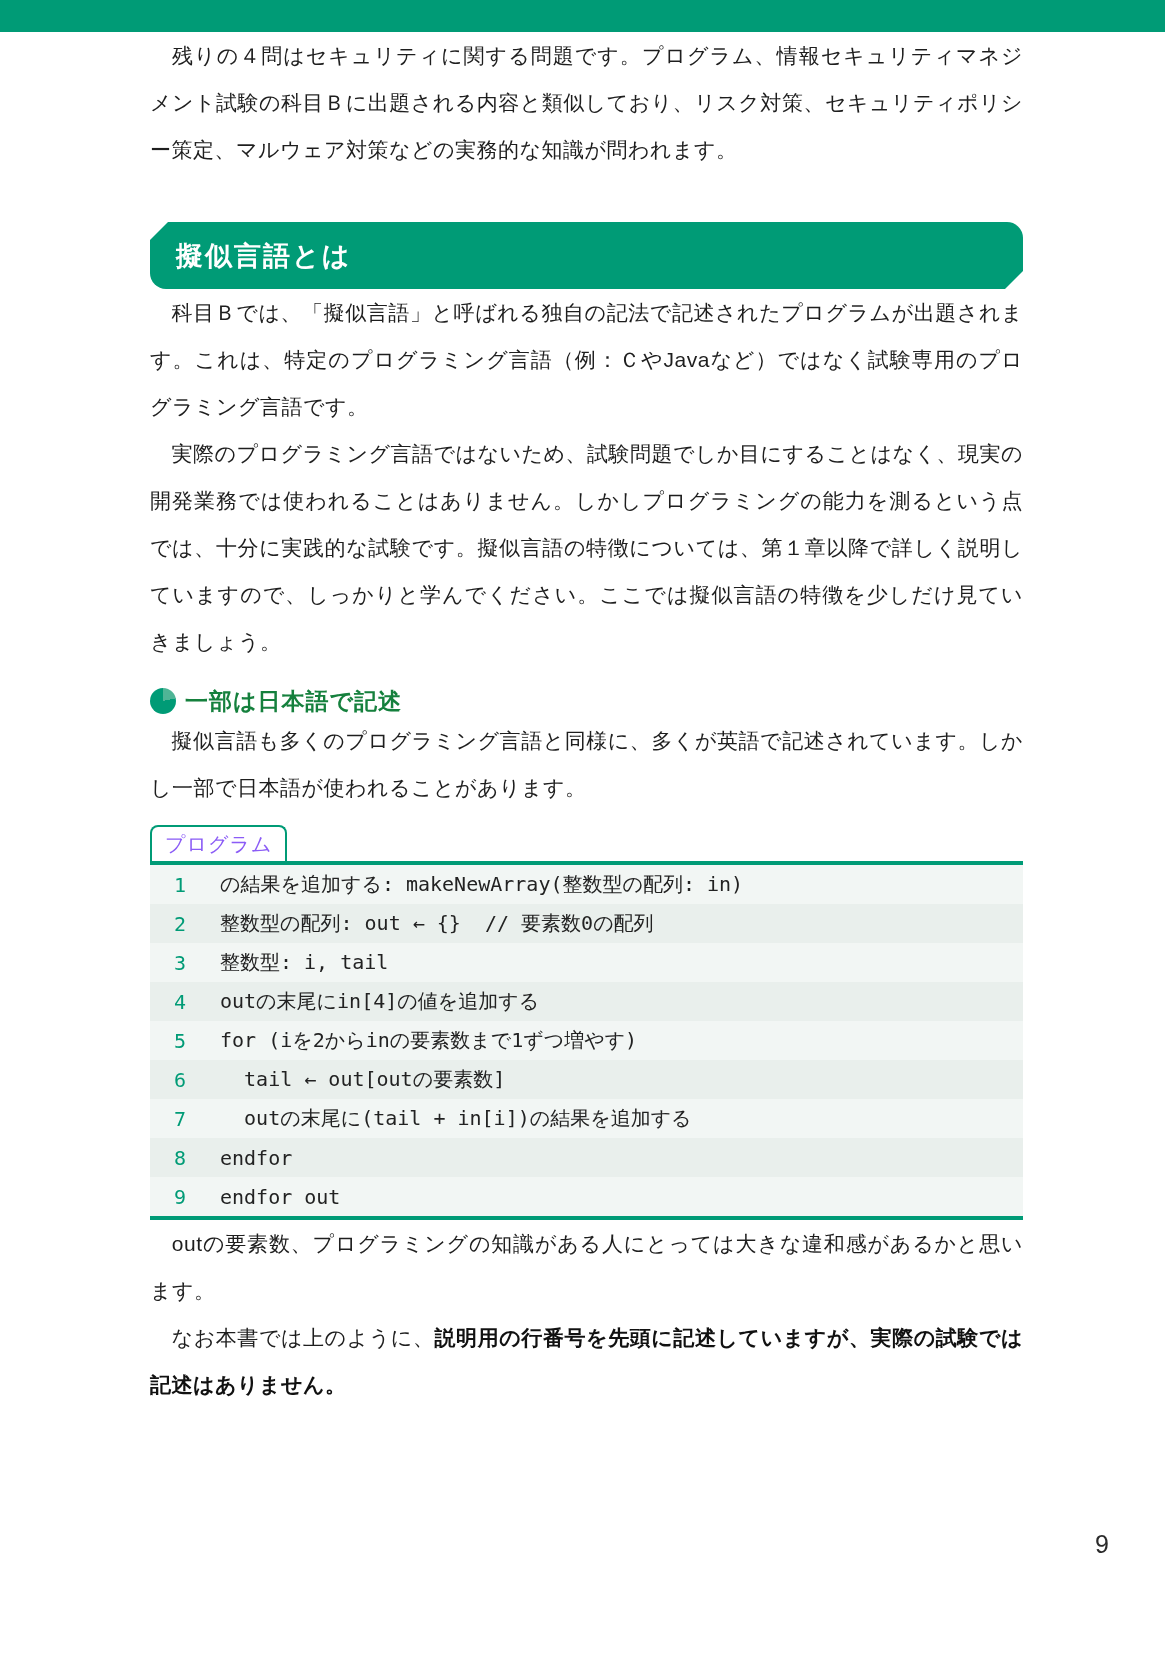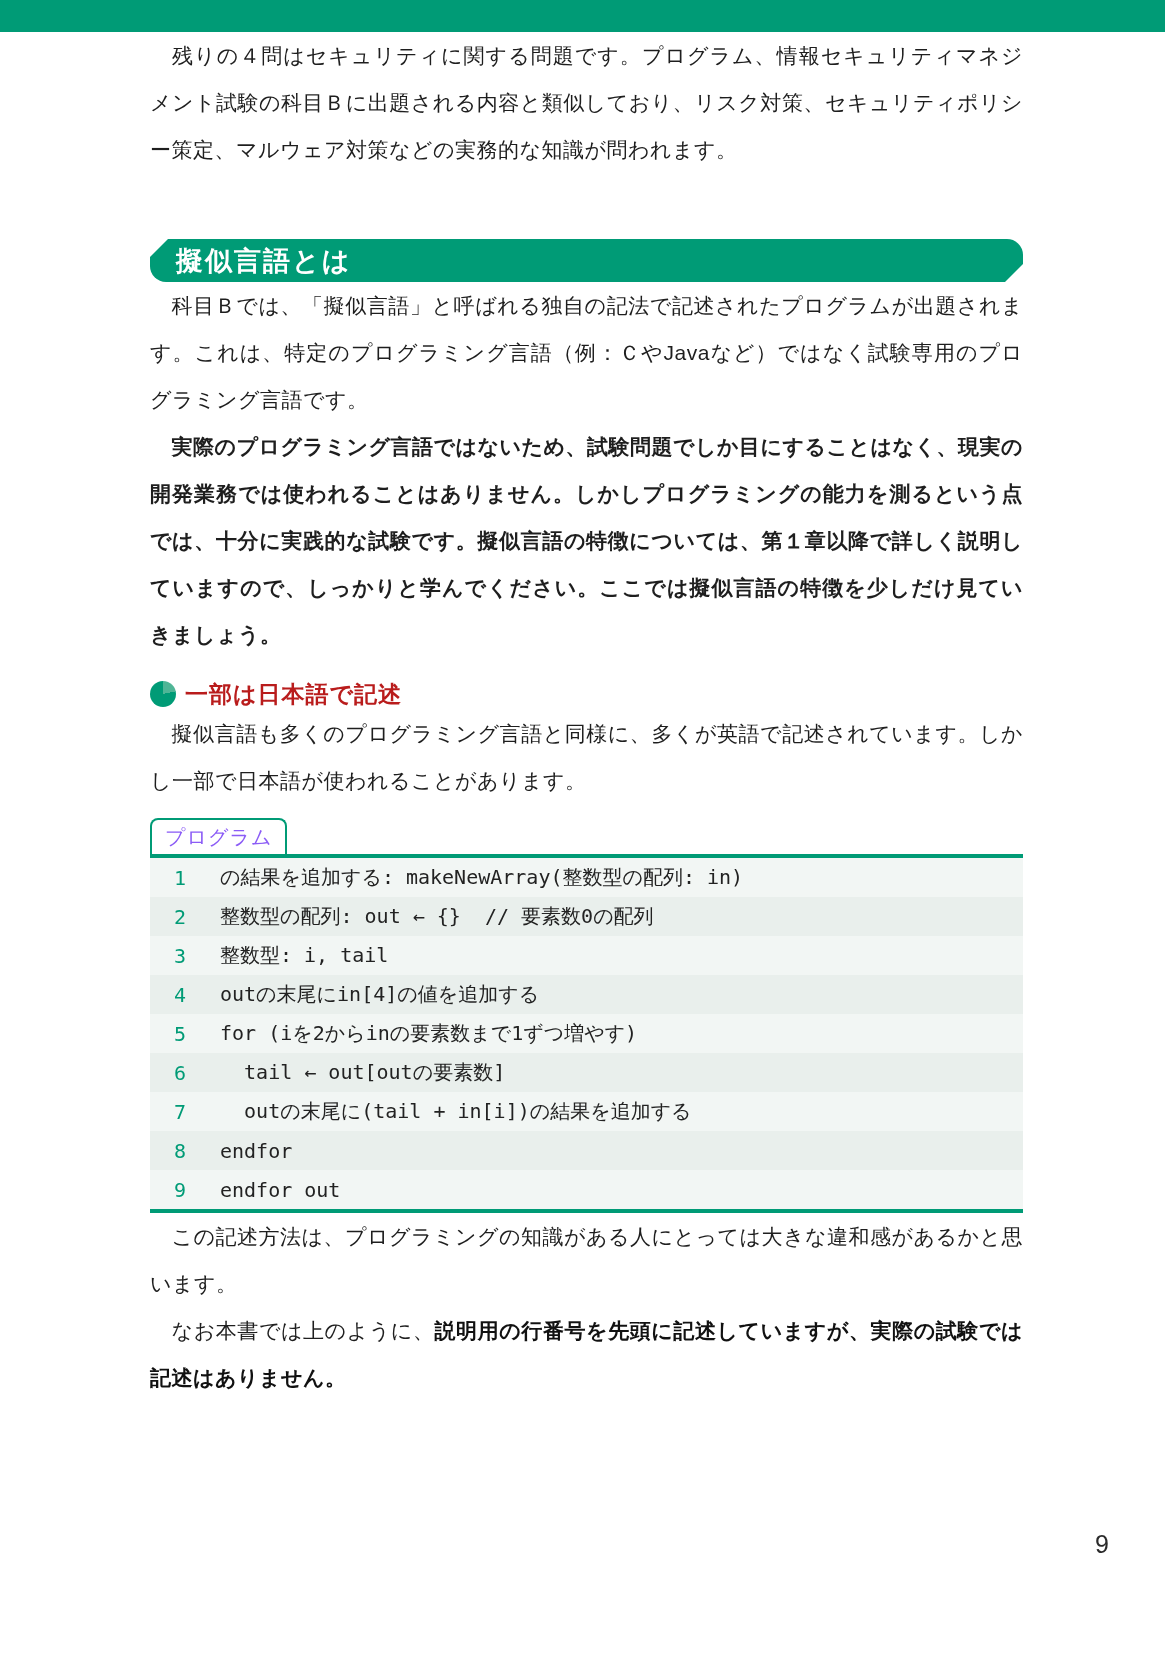--- a/index.html
+++ b/index.html
@@ -27,53 +27,53 @@
   p.body-text {
     margin: 0;
     font-size: 21px;
     line-height: 47px;
     text-align: justify;
     letter-spacing: 0.5px;
     white-space: pre-wrap;
   }
   .p1 { margin-top: 71px; }
   .section-heading {
-    margin-top: 66px;
-    height: 43px;
+    margin-top: 49px;
+    height: 67px;
     background: #009b76;
     display: flex;
     align-items: center;
     border-radius: 0 16px 0 16px;
     clip-path: polygon(18px 0, 100% 0, 100% calc(100% - 18px), calc(100% - 18px) 100%, 0 100%, 0 18px);
   }
   .section-heading .title {
     color: #ffffff;
     font-size: 27px;
     font-weight: bold;
     padding-left: 26px;
     letter-spacing: 2px;
   }
   .p2 { margin-top: 17px; }
-  .p3 { margin-top: 0; font-weight: bold; }
+  .p3 { margin-top: 0; }
   .sub-heading {
     margin-top: 20px;
     display: flex;
     align-items: center;
     height: 32px;
   }
   .sub-bullet {
     width: 26px;
     height: 26px;
     border-radius: 50%;
     background: conic-gradient(#4fb596 0deg 78deg, #009b76 78deg 360deg);
     margin-right: 9px;
     flex: 0 0 auto;
   }
   .sub-heading .title {
-    color: #b91c1c;
+    color: #15803d;
     font-size: 23px;
     font-weight: bold;
     letter-spacing: 1px;
   }
   .p4 { margin-top: 9px; }
   .program-label {
     display: inline-block;
     margin-top: 14px;
     border: 2px solid #009b76;
     border-bottom: none;
@@ -149,18 +149,18 @@
     <div class="code-row even"><span class="line-no">2</span><span class="code-text">整数型の配列: out ← {}  // 要素数0の配列</span></div>
     <div class="code-row odd"><span class="line-no">3</span><span class="code-text">整数型: i, tail</span></div>
     <div class="code-row even"><span class="line-no">4</span><span class="code-text">outの末尾にin[4]の値を追加する</span></div>
     <div class="code-row odd"><span class="line-no">5</span><span class="code-text">for (iを2からinの要素数まで1ずつ増やす)</span></div>
     <div class="code-row even"><span class="line-no">6</span><span class="code-text">  tail ← out[outの要素数]</span></div>
     <div class="code-row odd"><span class="line-no">7</span><span class="code-text">  outの末尾に(tail + in[i])の結果を追加する</span></div>
     <div class="code-row even"><span class="line-no">8</span><span class="code-text">endfor</span></div>
     <div class="code-row odd"><span class="line-no">9</span><span class="code-text">endfor out</span></div>
   </div>
 
-  <p class="body-text p5">　この記述方法は、プログラミングの知識がある人にとっては大きな違和感があるかと思います。</p>
+  <p class="body-text p5">　outの要素数、プログラミングの知識がある人にとっては大きな違和感があるかと思います。</p>
   <p class="body-text p6"><span>　なお本書では上のように、</span><strong>説明用の行番号を先頭に記述していますが、実際の試験では記述はありません。</strong></p>
 
 </div>
 
 <div class="page-number">9</div>
 
 </body></html>

